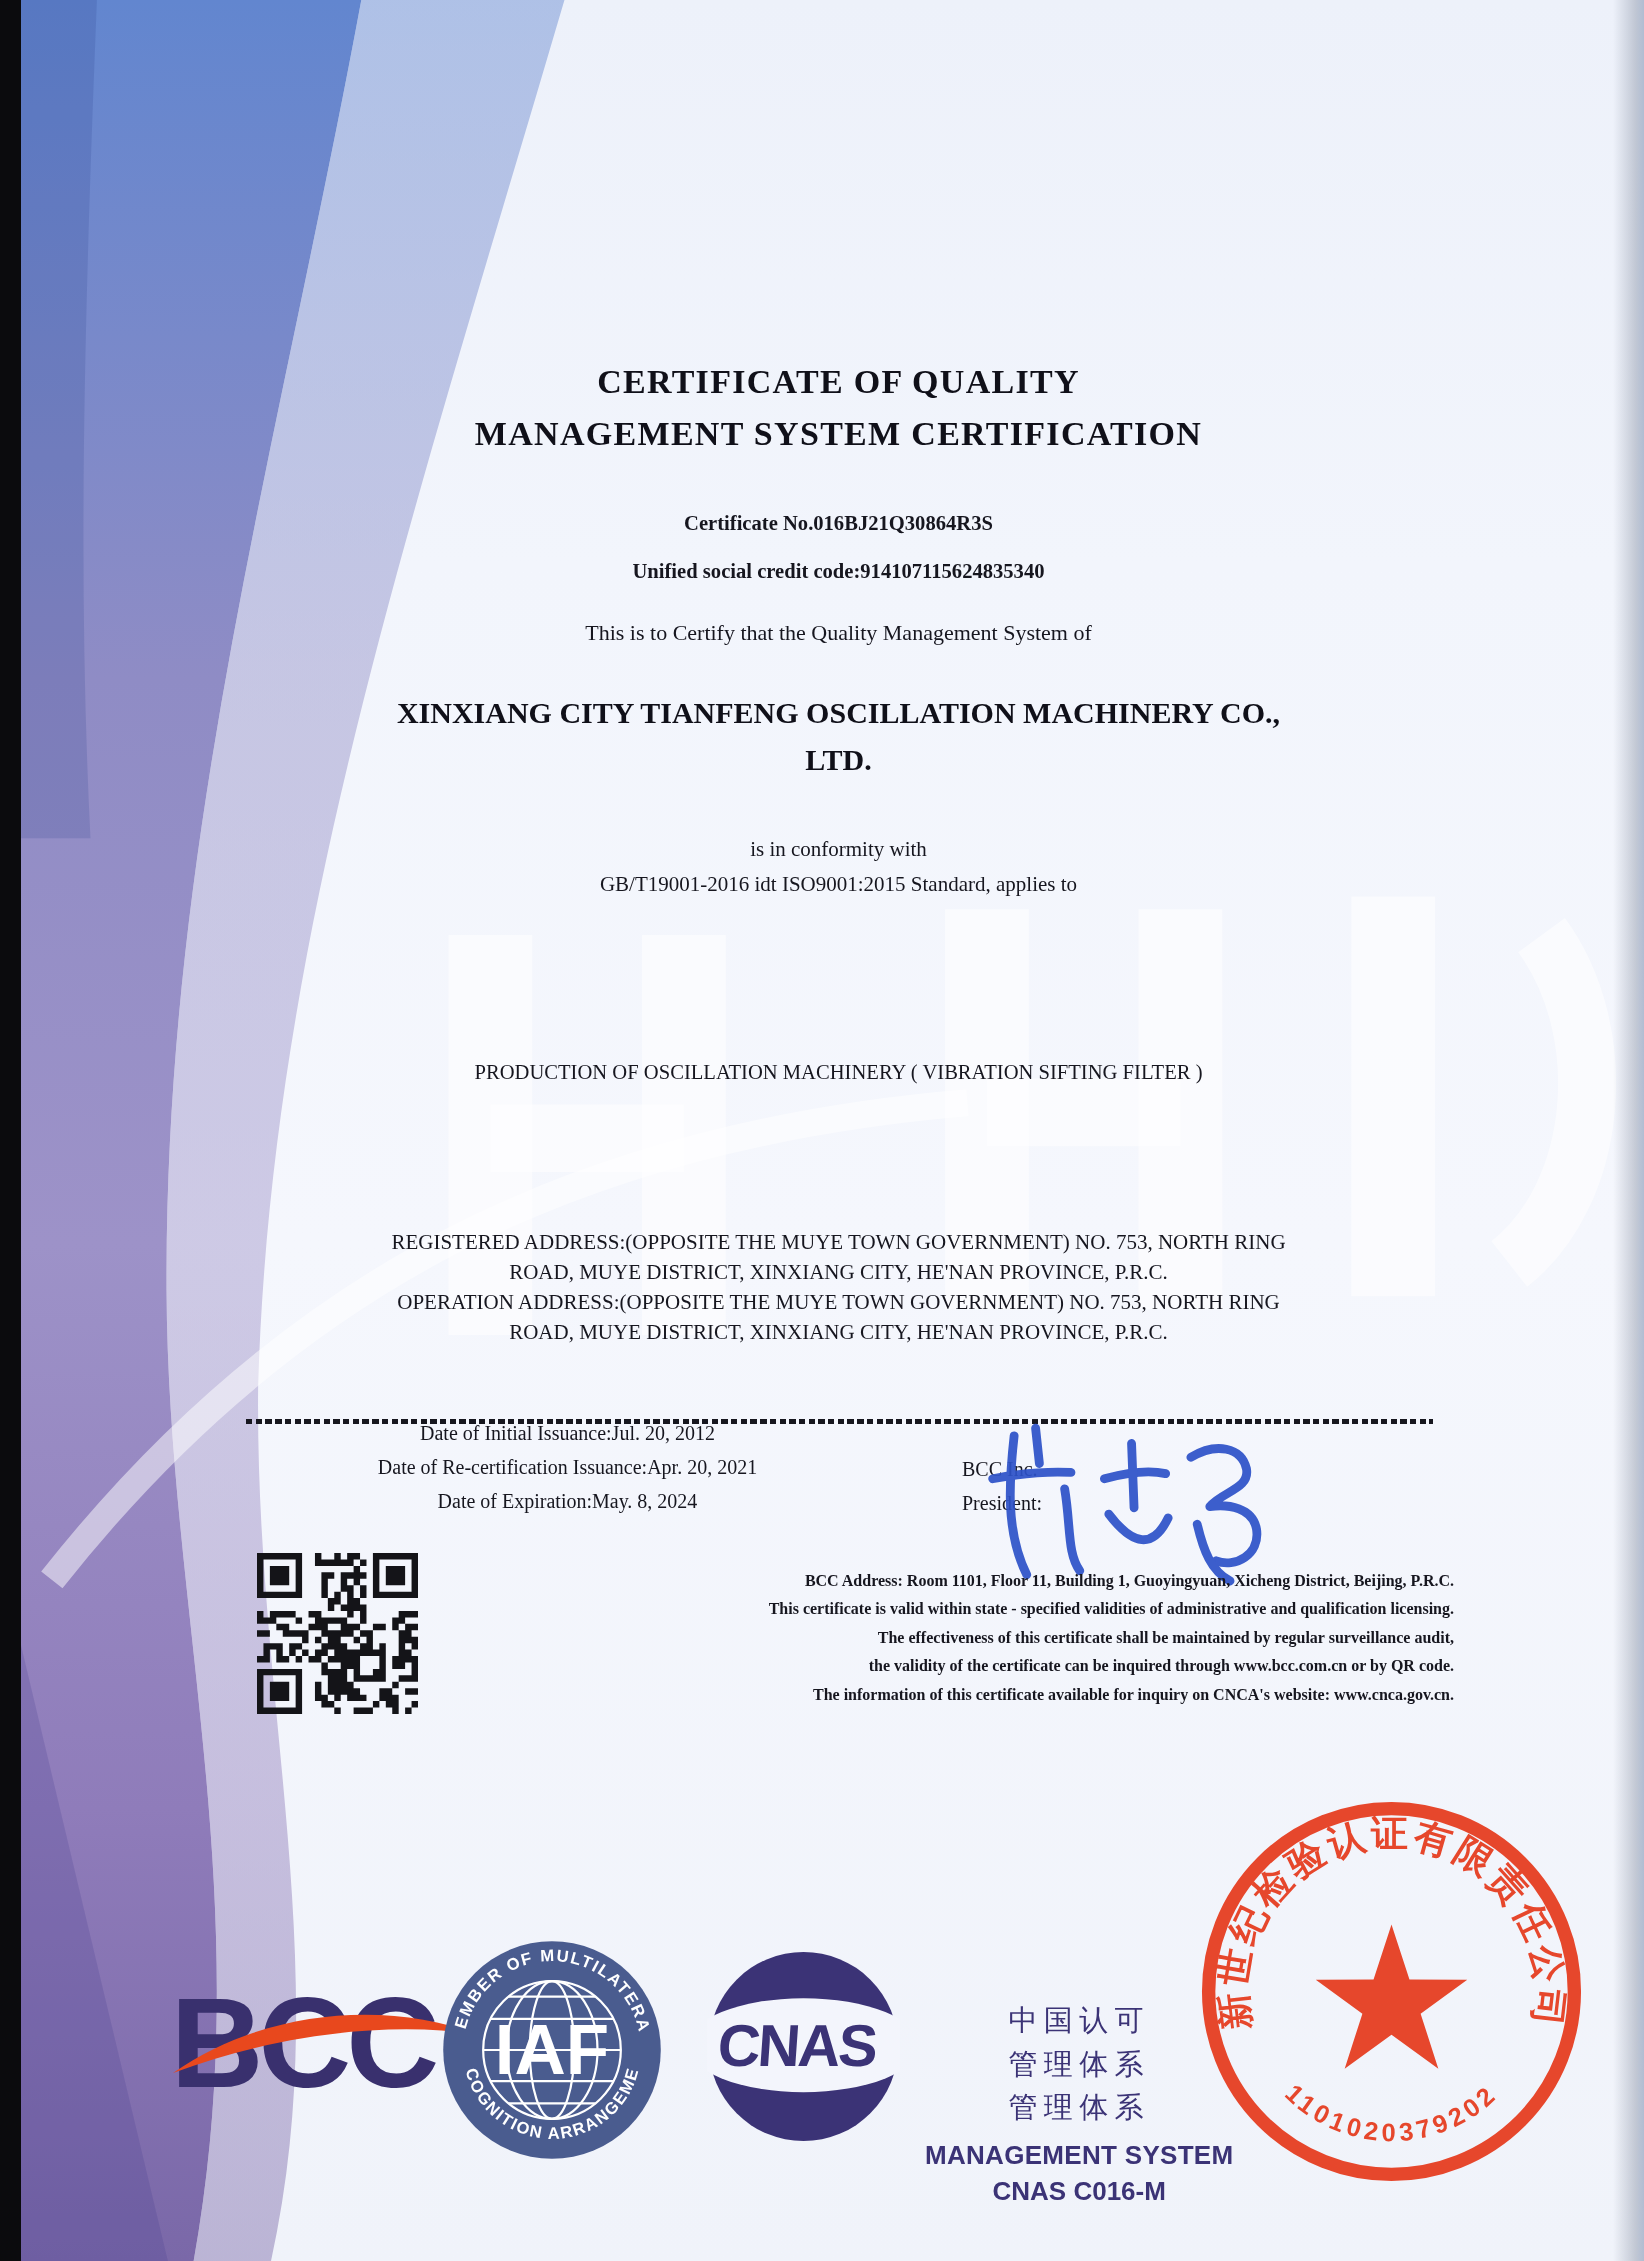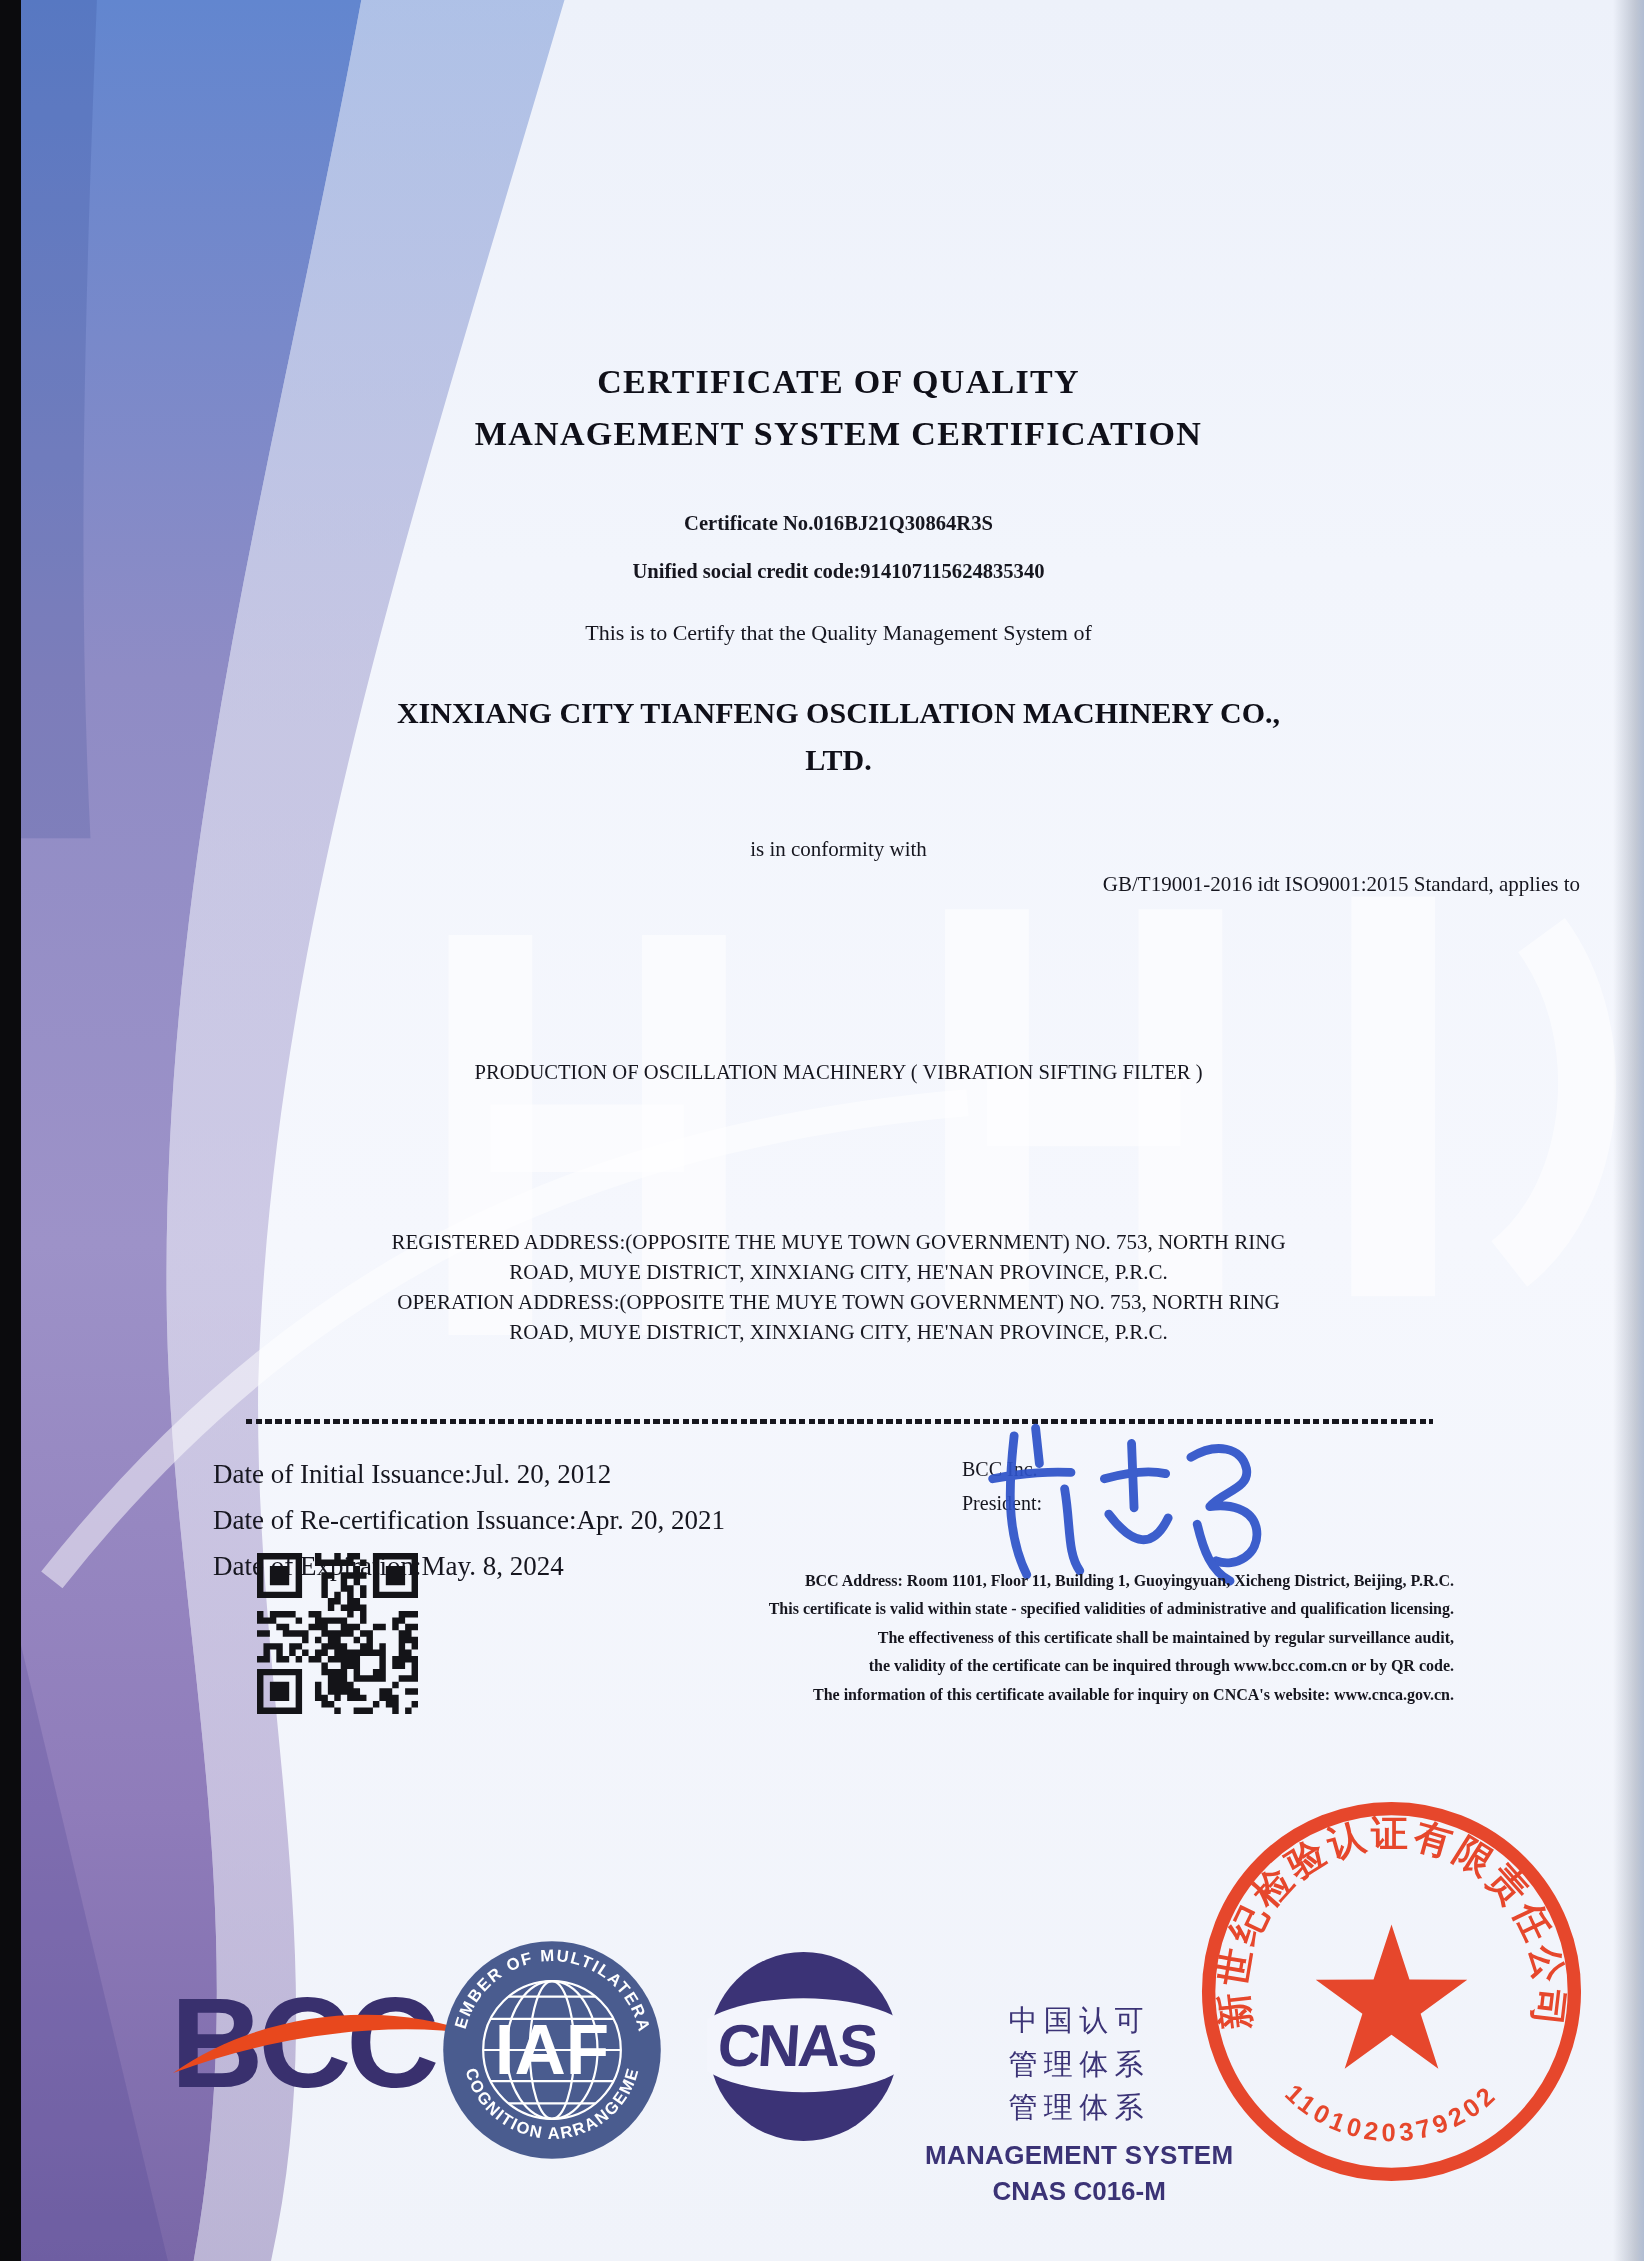--- a/index.html
+++ b/index.html
@@ -13,26 +13,26 @@
   svg{display:block;}
   .band{left:0;top:0;}
   .wm{left:0;top:0;pointer-events:none;}
   .ctext{left:97px;width:1483px;text-align:center;white-space:nowrap;}
   .title{top:356px;font-size:34px;font-weight:700;letter-spacing:1.3px;line-height:1.52;color:#101019;}
   .certno{top:512px;font-size:20.6px;font-weight:700;}
   .credit{top:560px;font-size:20.6px;font-weight:700;}
   .certify{top:620px;font-size:22px;}
   .company{top:690px;font-size:30px;font-weight:700;line-height:1.55;color:#101019;}
   .conformity{top:837px;font-size:21px;}
-  .standard{top:872px;font-size:21px;text-align:right;}
+  .standard{top:872px;font-size:21px;}
   .scope{top:1061px;font-size:20.6px;}
   .addresses{top:1227px;font-size:21px;line-height:1.43;}
   .sep{top:1419px;left:246px;width:1187px;height:4.5px;
     background:repeating-linear-gradient(90deg,#17171f 0 6.4px,transparent 6.4px 9.7px);}
-  .dates{top:1452px;left:213px;width:709px;font-size:27px;line-height:1.7;white-space:nowrap;}
+  .dates{top:1416px;left:213px;width:709px;text-align:center;font-size:20px;line-height:1.7;white-space:nowrap;}
   .org-block{top:1452px;left:962px;font-size:20px;line-height:1.7;text-align:left;white-space:nowrap;}
   .signature{left:975px;top:1416px;}
   .qr{left:257px;top:1553px;width:161px;height:161px;}
   .fineprint{left:422px;top:1567px;width:1032px;font-size:16px;font-weight:600;line-height:1.78;text-align:right;}
   .stamp{left:1194px;top:1794px;}
   .bcc-logo{left:173px;top:1971px;}
   .iaf-logo{left:441px;top:1939px;}
   .cnas-logo{left:707px;top:1946px;}
   .accred{left:925px;top:1999px;text-align:center;font-family:"Liberation Sans","DejaVu Sans",sans-serif;color:#3b3376;}
   .accred .cn{font-size:29px;line-height:1.5;letter-spacing:6.4px;font-weight:400;}

